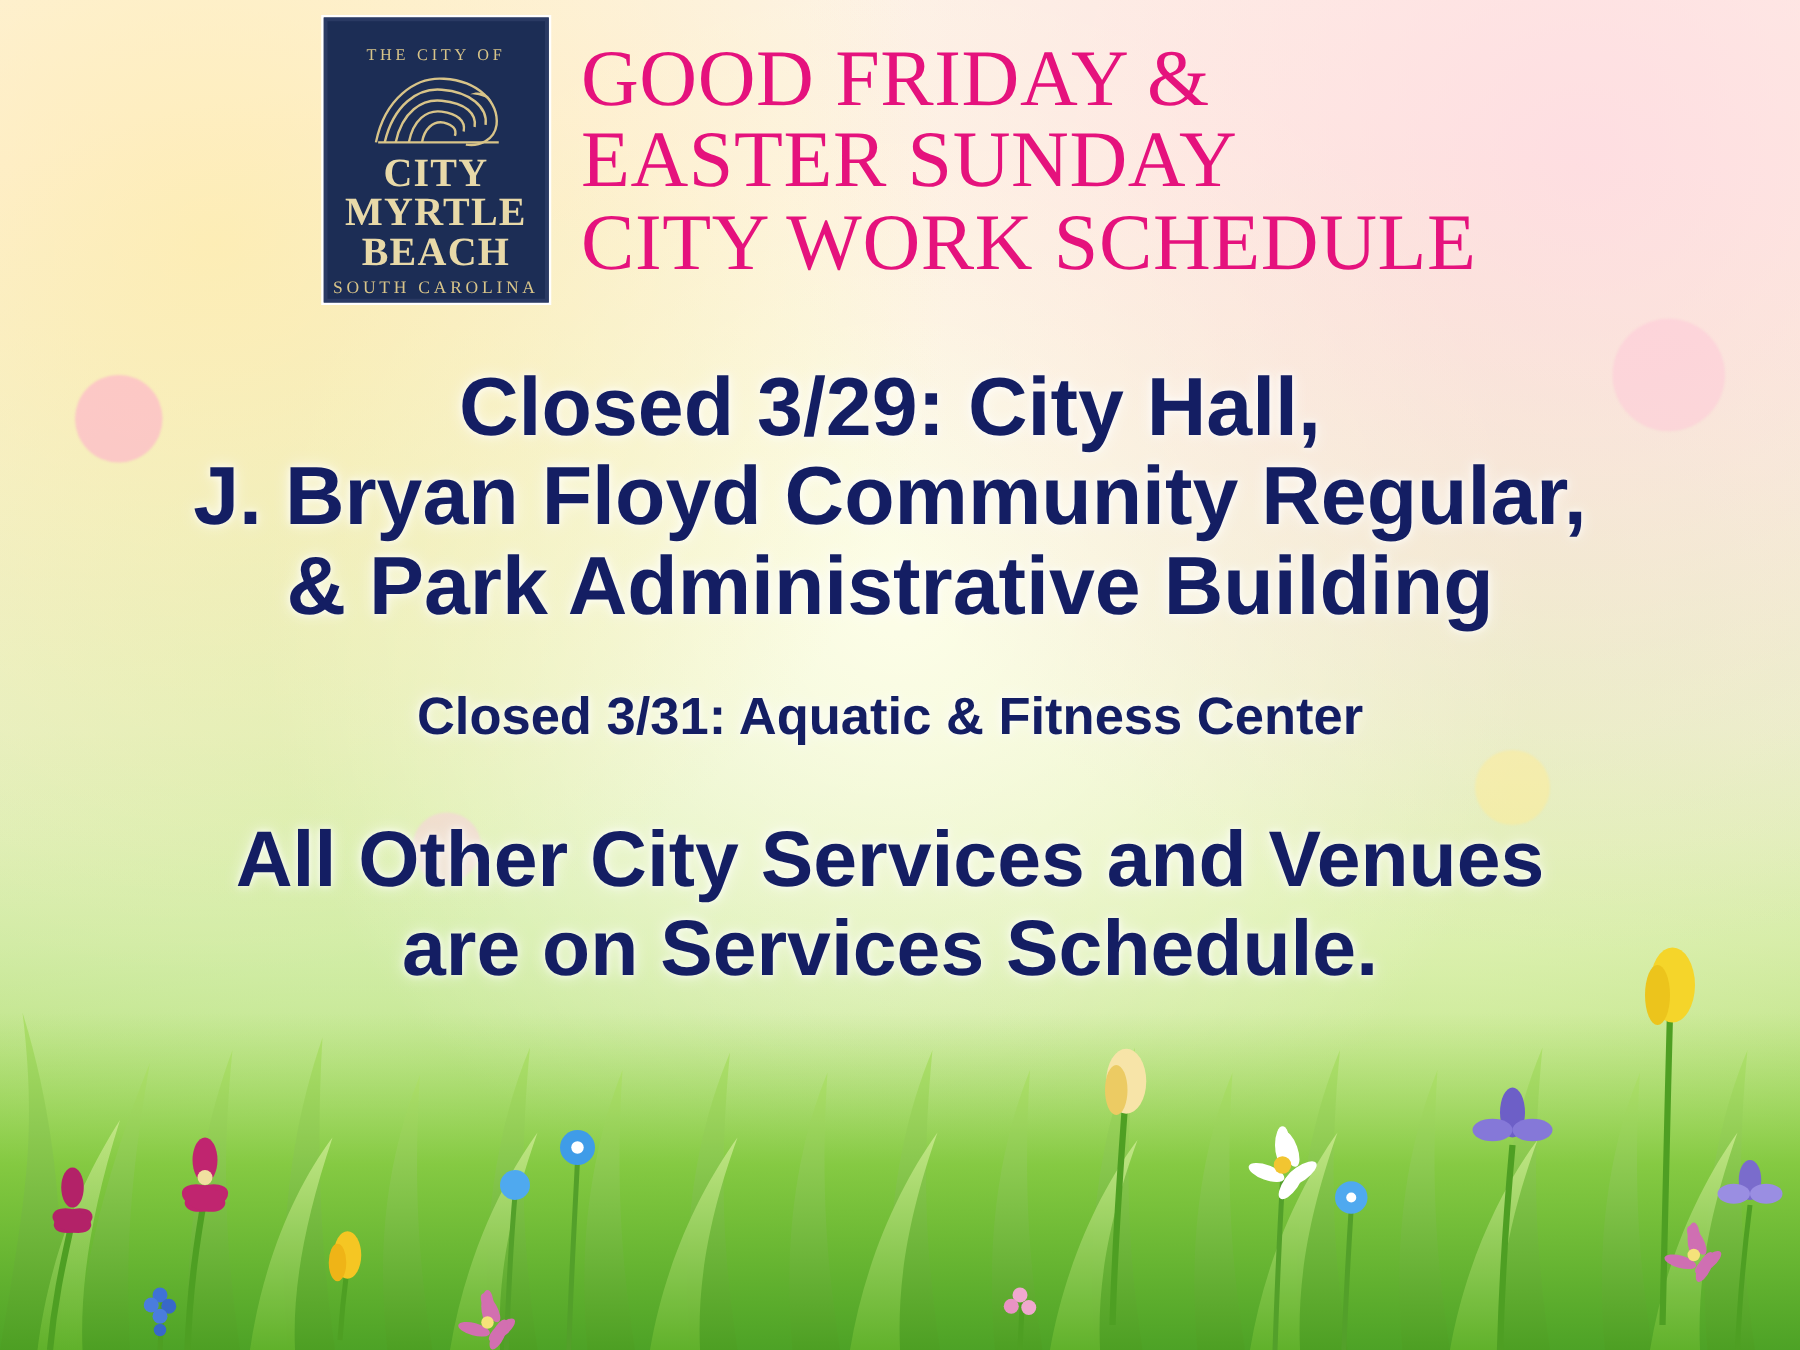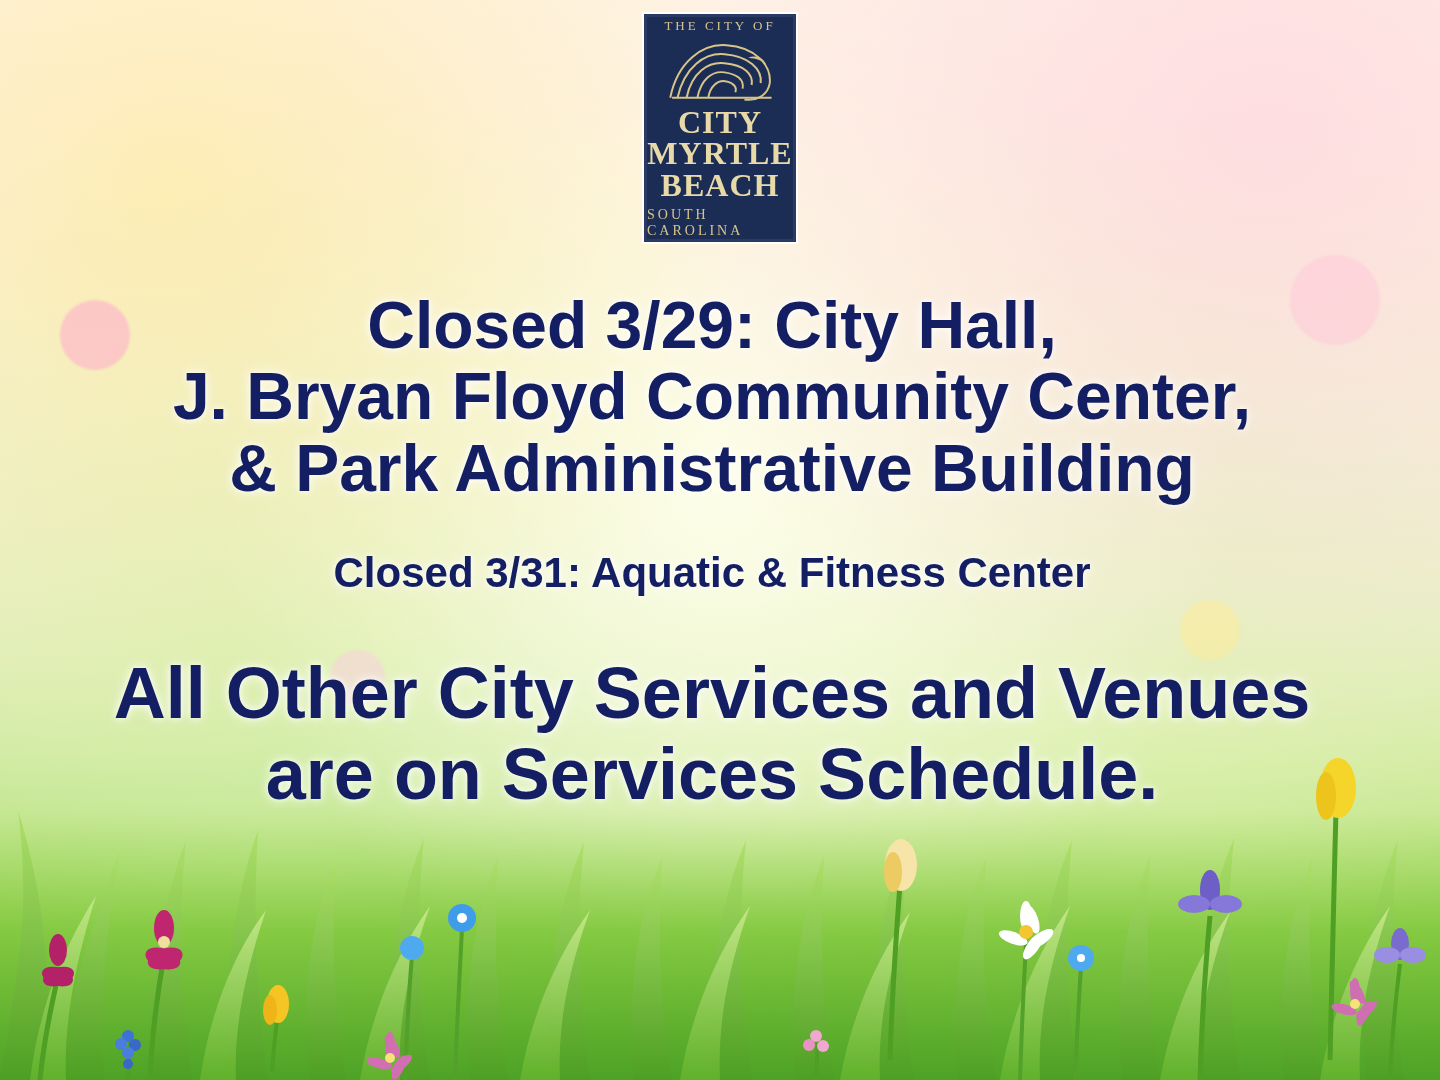--- a/index.html
+++ b/index.html
@@ -68,30 +68,30 @@
     left: 0;
     right: 0;
     display: flex;
     align-items: flex-start;
     justify-content: center;
     gap: 26px;
     z-index: 5;
   }
 
   .logo {
-    width: 152px;
+    width: 180px;
     height: 228px;
     background: #1c2d55;
     border: 3px solid #2a3a63;
     box-shadow: 0 0 0 2px #ffffff;
     display: flex;
     flex-direction: column;
     align-items: center;
     justify-content: flex-start;
-    padding-top: 1px;
+    padding-top: 19px;
     box-sizing: border-box;
     position: relative;
   }
   .logo-top {
     color: #d8c489;
     font-size: 13px;
     letter-spacing: 3px;
     font-family: "Liberation Serif", serif;
     margin-bottom: 2px;
   }
@@ -144,21 +144,21 @@
     font-family: "Liberation Sans", sans-serif;
     font-weight: bold;
     line-height: 1.08;
     white-space: nowrap;
     text-shadow: 0 0 6px rgba(255,255,255,0.85), 0 0 14px rgba(255,255,255,0.7);
   }
   .block1 .blue-line { font-size: 66px; }
   .block2 { margin-top: 46px; }
   .block2 .blue-line { font-size: 42px; }
   .block3 { margin-top: 58px; }
-  .block3 .blue-line { font-size: 72px; line-height: 1.12; }
+  .block3 .blue-line { font-size: 63px; line-height: 1.12; }
 </style>
 </head>
 <body>
 
 <div class="poster">
 
   <div class="bloom" style="left:60px; top:300px; width:70px; height:70px; background:rgba(255,170,205,0.55);"></div>
   <div class="bloom" style="left:1290px; top:255px; width:90px; height:90px; background:rgba(255,196,215,0.45);"></div>
   <div class="bloom" style="left:1180px; top:600px; width:60px; height:60px; background:rgba(255,235,150,0.5);"></div>
   <div class="bloom" style="left:330px; top:650px; width:55px; height:55px; background:rgba(255,200,230,0.45);"></div>
@@ -341,27 +341,32 @@
         </g>
         <path d="M96 22 C104 18 114 22 116 30 C112 24 102 22 96 22 Z" fill="#d8c489"></path>
       </svg>
 
       <div class="logo-word">CITY</div>
       <div class="logo-word">MYRTLE</div>
       <div class="logo-word">BEACH</div>
       <div class="logo-bottom">SOUTH CAROLINA</div>
     </div>
 
+    <div class="title-block">
+      <div class="title-line">GOOD FRIDAY &amp;</div>
+      <div class="title-line">EASTER SUNDAY</div>
+      <div class="title-line">CITY WORK SCHEDULE</div>
+    </div>
   </div>
 
   <div class="content">
 
     <div class="block1">
       <div class="blue-line">Closed 3/29: City Hall,</div>
-      <div class="blue-line">J. Bryan Floyd Community Center,</div>
+      <div class="blue-line">J. Bryan Floyd Community Regular,</div>
       <div class="blue-line">&amp; Park Administrative Building</div>
     </div>
 
     <div class="block2">
       <div class="blue-line">Closed 3/31: Aquatic &amp; Fitness Center</div>
     </div>
 
     <div class="block3">
       <div class="blue-line">All Other City Services and Venues</div>
       <div class="blue-line">are on Services Schedule.</div>

